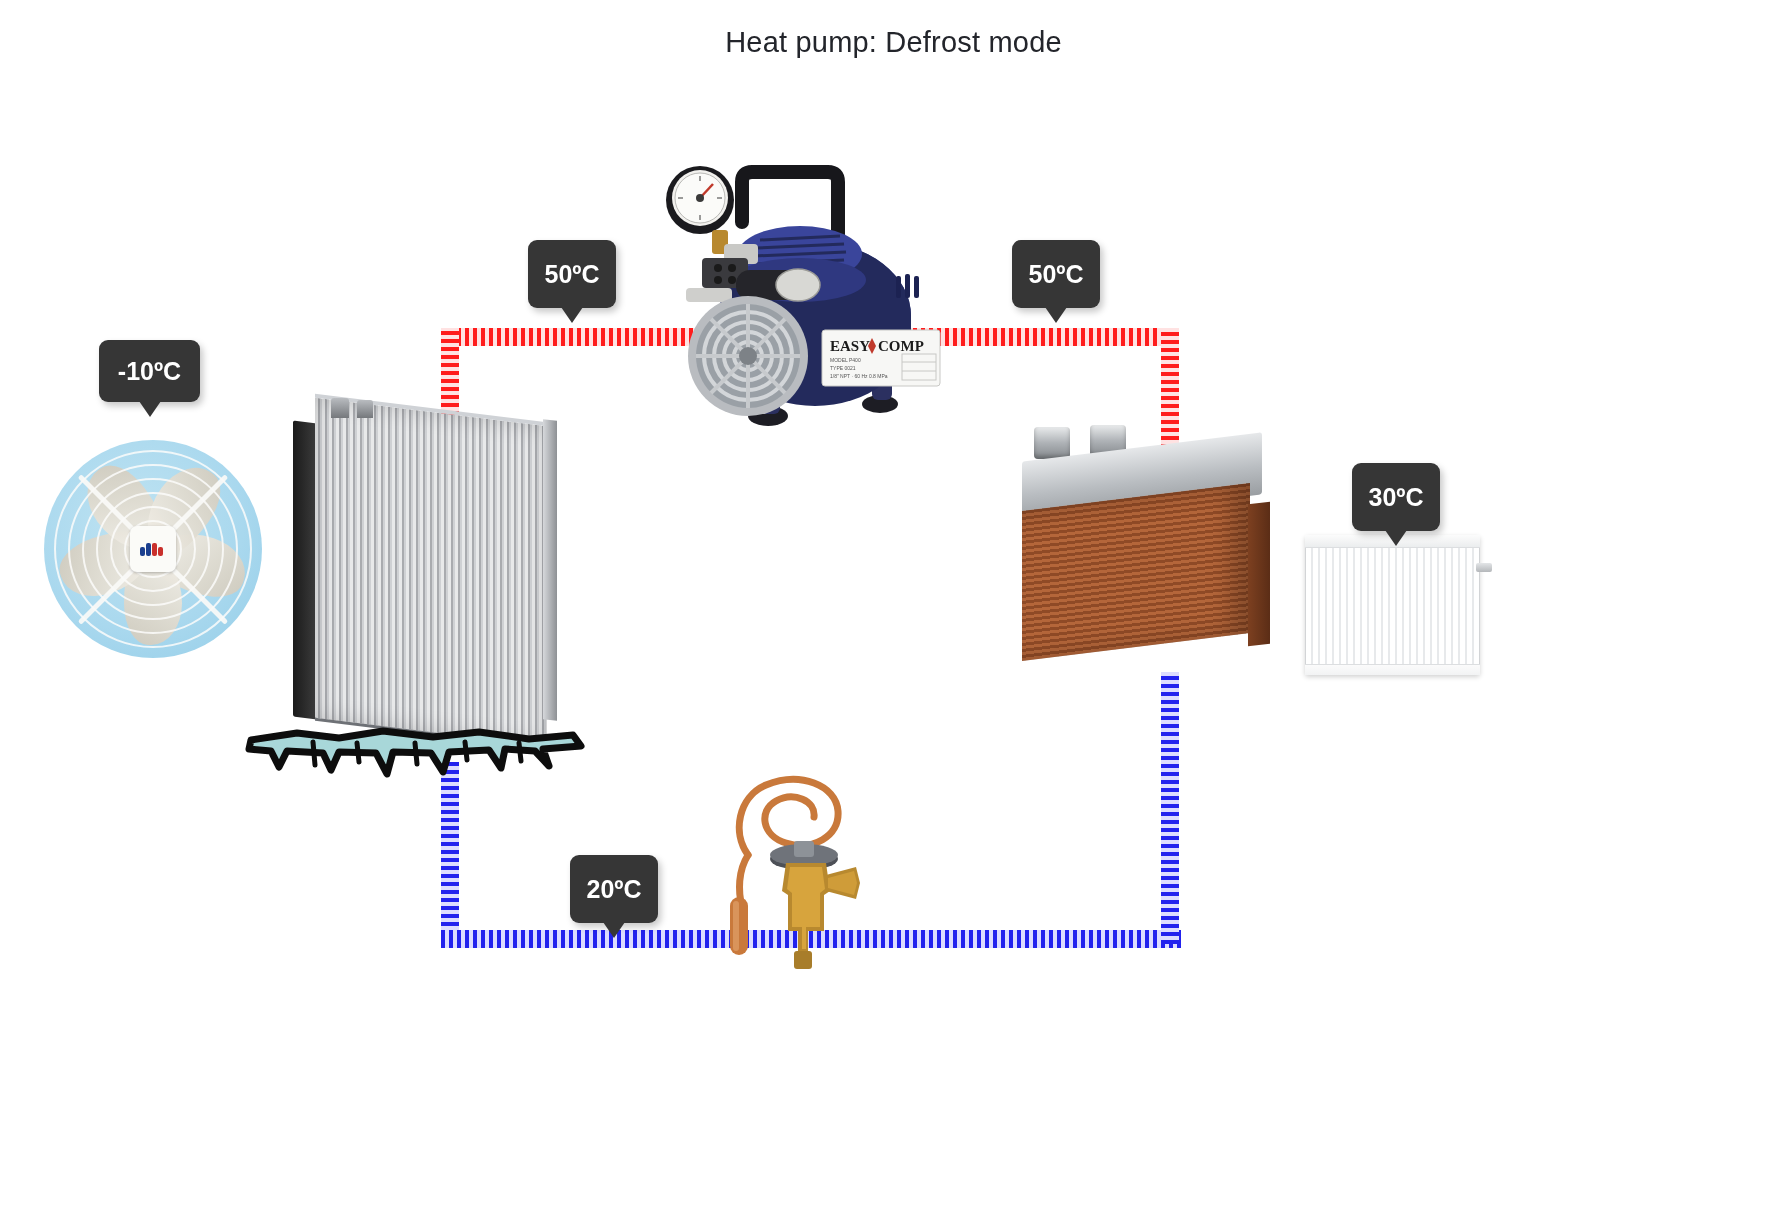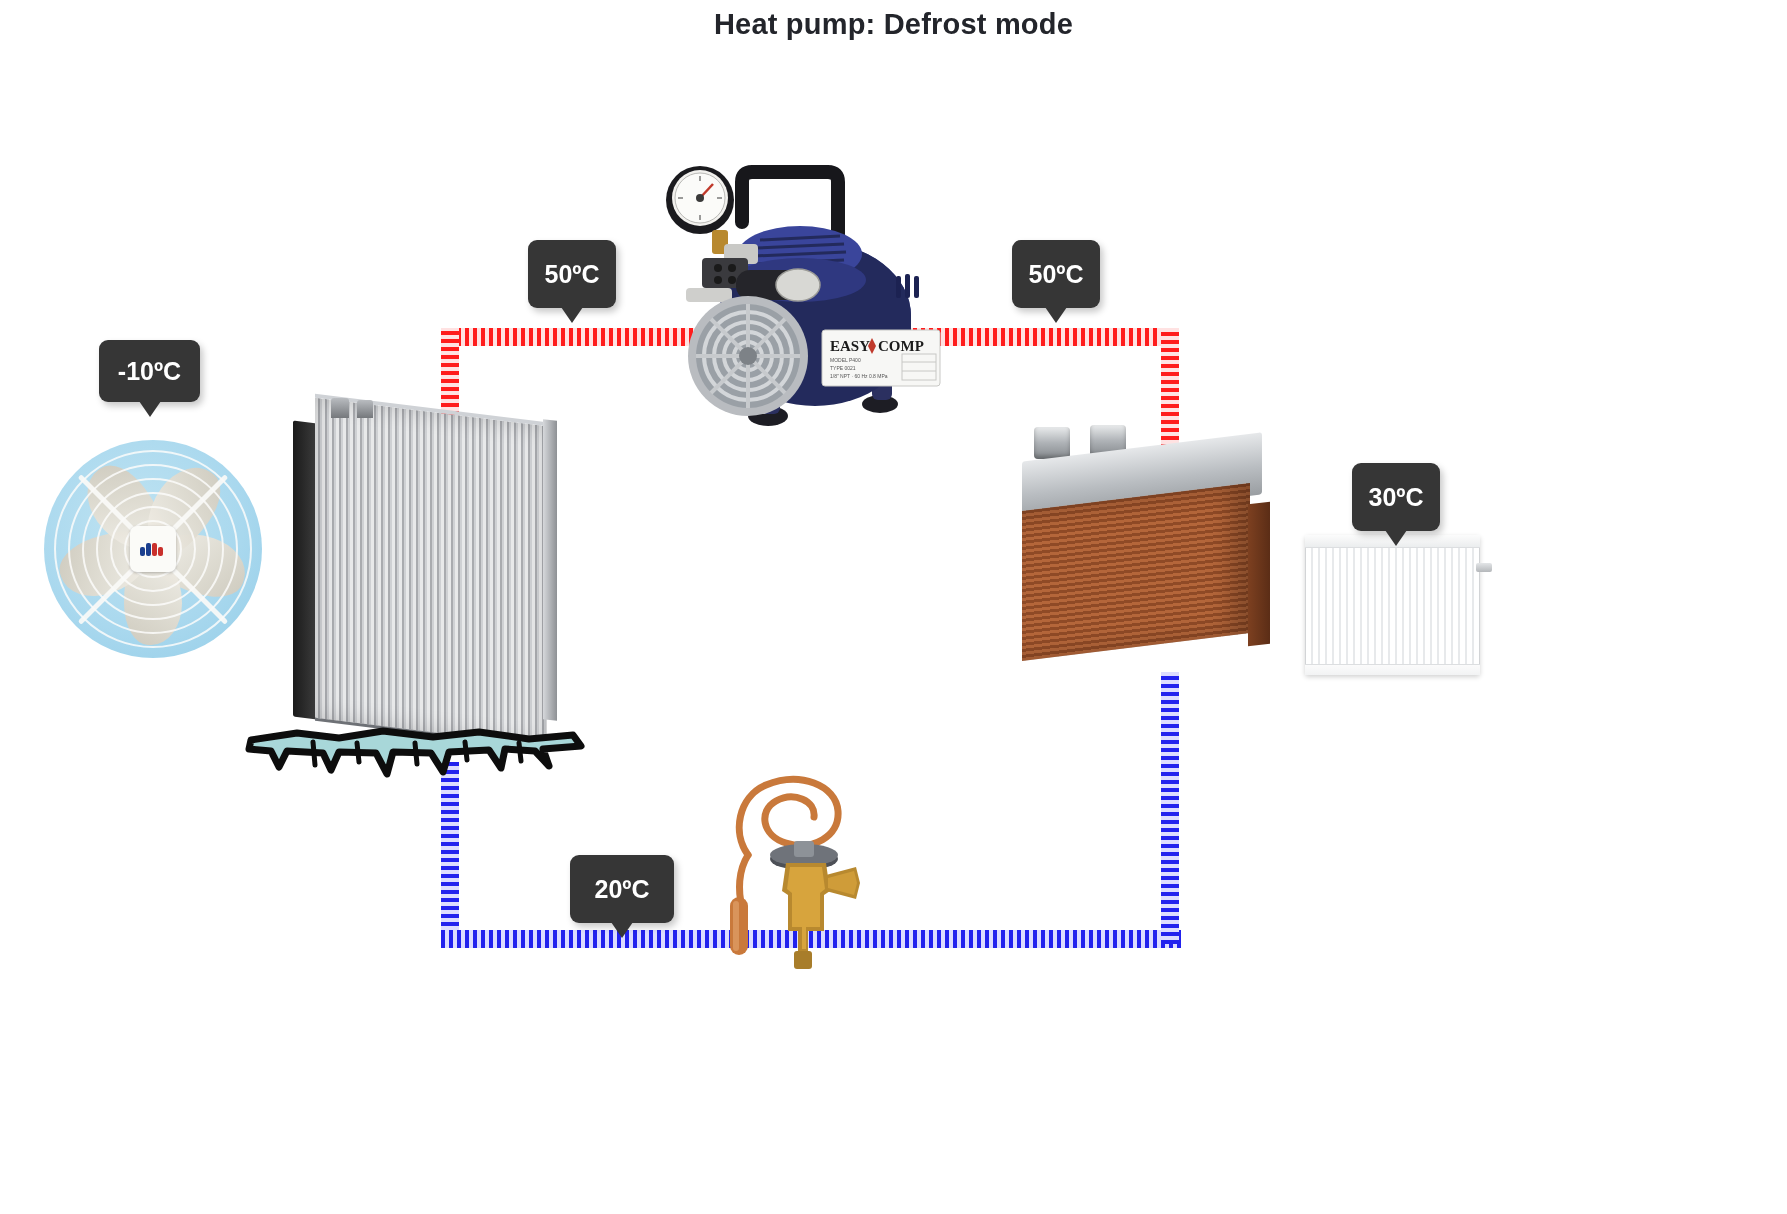--- a/index.html
+++ b/index.html
@@ -1,22 +1,22 @@
 <!DOCTYPE html>
 <html><head>
 <meta charset="utf-8">
 <style>
   html,body{margin:0;padding:0;background:#ffffff;}
   body{width:1787px;height:1214px;position:relative;overflow:hidden;
        font-family:"Liberation Sans",sans-serif;}
   .stage{position:absolute;inset:0;}
 
   
-  .title{position:absolute;left:0;right:0;top:8px;text-align:center;
-         font-size:29px;font-weight:bold;color:#23252b;letter-spacing:.2px;}
+  .title{position:absolute;left:0;right:0;top:26px;text-align:center;
+         font-size:29px;font-weight:normal;color:#23252b;letter-spacing:.2px;}
 
   
   .callout{position:absolute;background:#363636;color:#fff;border-radius:9px;
            font-weight:bold;font-size:25px;display:flex;align-items:center;
            justify-content:center;box-shadow:3px 4px 7px rgba(0,0,0,.22);}
   .callout .tail{position:absolute;left:50%;margin-left:-11px;bottom:-15px;
            width:0;height:0;border-left:11px solid transparent;
            border-right:11px solid transparent;border-top:16px solid #363636;}
 
   
@@ -301,18 +301,18 @@
   <div class="callout" style="left:1012px;top:240px;width:88px;height:68px;">
     <span>50ºC</span>
     <span class="tail"></span>
   </div>
 
   <div class="callout" style="left:1352px;top:463px;width:88px;height:68px;justify-content:center;">
     <span>30ºC</span>
     <span class="tail"></span>
   </div>
 
-  <div class="callout" style="left:570px;top:855px;width:104px;height:68px;">
+  <div class="callout" style="left:570px;top:855px;width:88px;height:68px;">
     <span>20ºC</span>
     <span class="tail"></span>
   </div>
 
 </div>
 
 </body></html>

